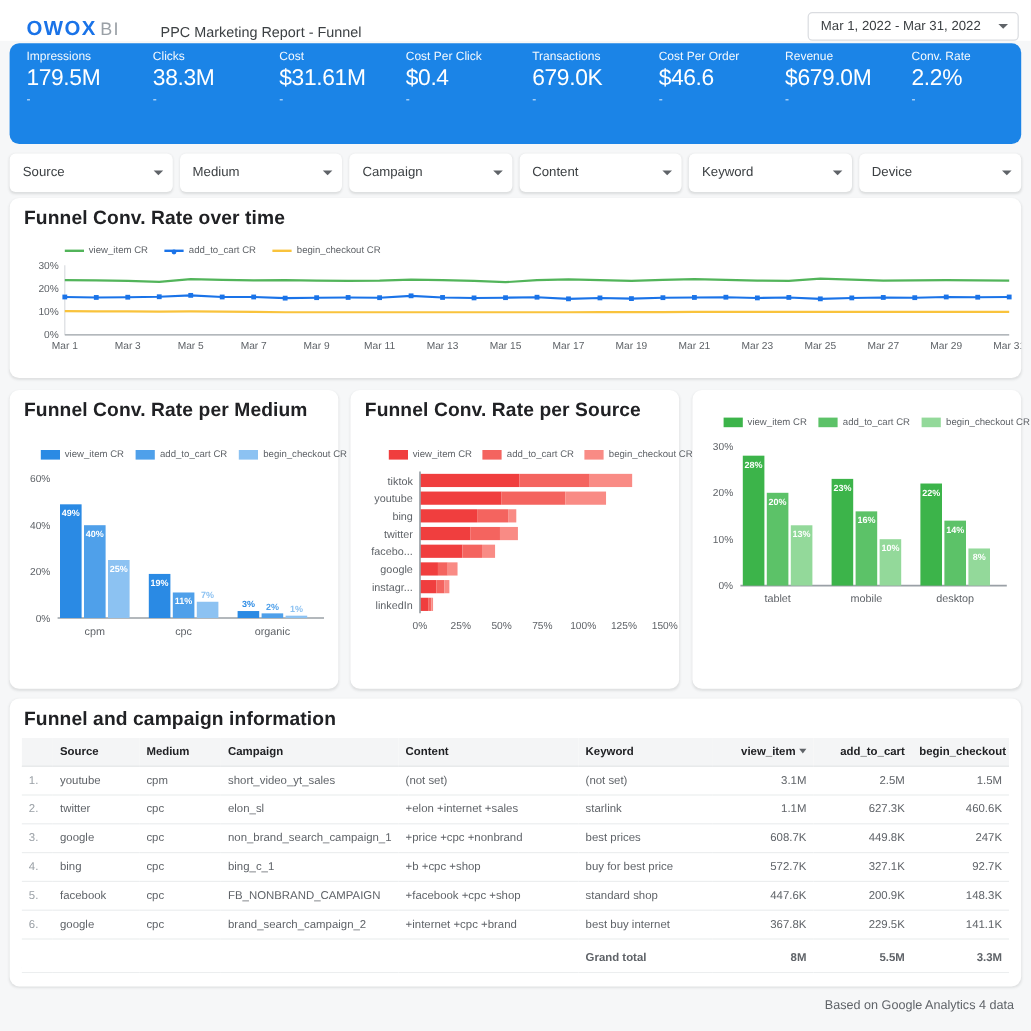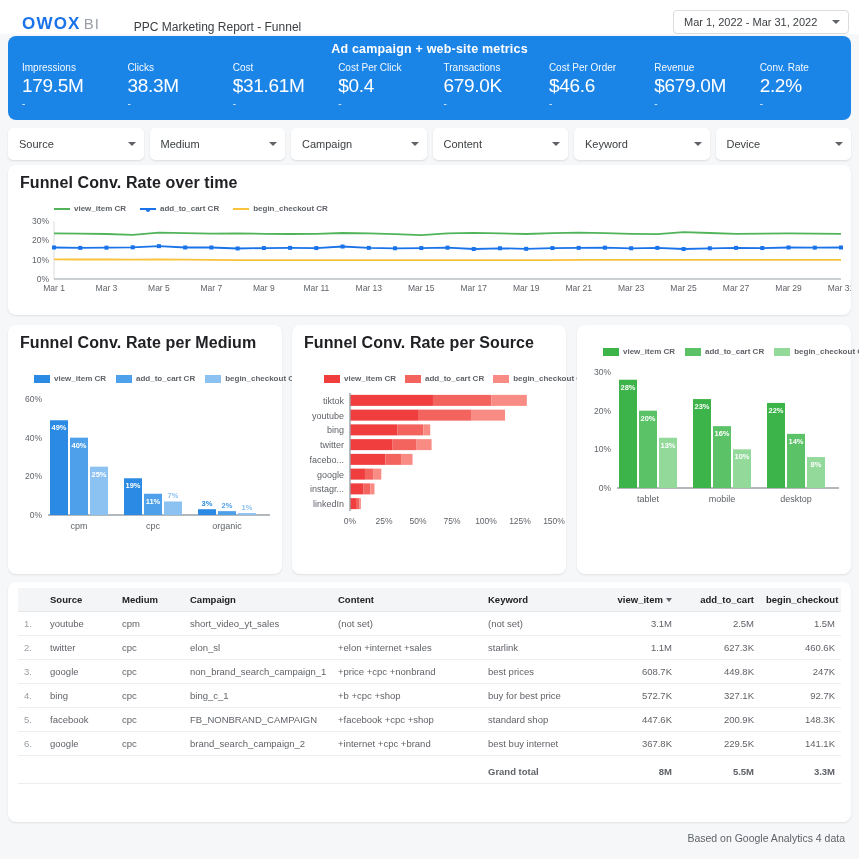--- a/index.html
+++ b/index.html
@@ -76,21 +76,21 @@
   }
 
   .card-line { left: 8px; top: 165px; width: 843px; height: 150px; }
   .card-medium { left: 8px; top: 325px; width: 274px; height: 249px; }
   .card-source { left: 292px; top: 325px; width: 274px; height: 249px; }
   .card-device { left: 577px; top: 325px; width: 274px; height: 249px; }
   .card-table { left: 8px; top: 582px; width: 843px; height: 240px; }
 
   
   .legend { display: flex; align-items: center; gap: 14px; font-size: 8px; color: #5f6368; }
-  .legend-item { display: flex; align-items: center; gap: 4px; white-space: nowrap; font-weight: bold; }
+  .legend-item { display: flex; align-items: center; gap: 4px; white-space: nowrap; }
   .swatch { width: 16px; height: 8px; display: inline-block; }
   .lineswatch { width: 16px; height: 0; border-top: 2px solid; position: relative; }
   .lineswatch.dot::after {
     content:""; position:absolute; left:6px; top:-2px; width:4px; height:4px;
     border-radius:50%; background: currentColor;
   }
 
   
   table.dt { width: 100%; border-collapse: collapse; table-layout: fixed; }
   table.dt th {
@@ -132,21 +132,20 @@
     </div>
     <div class="report-title">PPC Marketing Report - Funnel</div>
     <div class="spacer"></div>
     <div class="daterange">
       <span class="dr-text">Mar 1, 2022 - Mar 31, 2022</span>
       <span class="caret"></span>
     </div>
   </div>
 
   <div class="scoreband">
-    <div class="score-title">Ad campaign + web-site metrics</div>
     <div class="score-row">
       <div class="score-cell">
         <div class="score-label">Impressions</div>
         <div class="score-value">179.5M</div>
         <div class="score-dash">-</div>
       </div>
       <div class="score-cell">
         <div class="score-label">Clicks</div>
         <div class="score-value">38.3M</div>
         <div class="score-dash">-</div>
@@ -432,20 +431,21 @@
         <text x="199" y="52.93333333333334" font-size="7.5" fill="#ffffff" text-anchor="middle" font-family="&quot;Liberation Sans&quot;, sans-serif" font-weight="bold">22%</text>
         <rect x="210" y="73.86666666666667" width="18" height="54.133333333333326" fill="#5cc268"></rect>
         <text x="219" y="83.86666666666667" font-size="7.5" fill="#ffffff" text-anchor="middle" font-family="&quot;Liberation Sans&quot;, sans-serif" font-weight="bold">14%</text>
         <rect x="230" y="97.06666666666666" width="18" height="30.933333333333337" fill="#93d99a"></rect>
         <text x="239" y="107.06666666666666" font-size="7.5" fill="#ffffff" text-anchor="middle" font-family="&quot;Liberation Sans&quot;, sans-serif" font-weight="bold">8%</text>
         <text x="219" y="142" font-size="9" fill="#5f6368" text-anchor="middle" font-family="&quot;Liberation Sans&quot;, sans-serif" font-weight="normal">desktop</text>
       </svg>
   </div>
 
   <div class="card card-table">
+    <div class="card-title">Funnel and campaign information</div>
     <div class="tablewrap">
       <table class="dt">
         <colgroup>
           <col style="width:26px">
             <col style="width:72px">
             <col style="width:68px">
           <col style="width:148px">
             <col style="width:150px">
             <col style="width:112px">
           <col style="width:84px">

